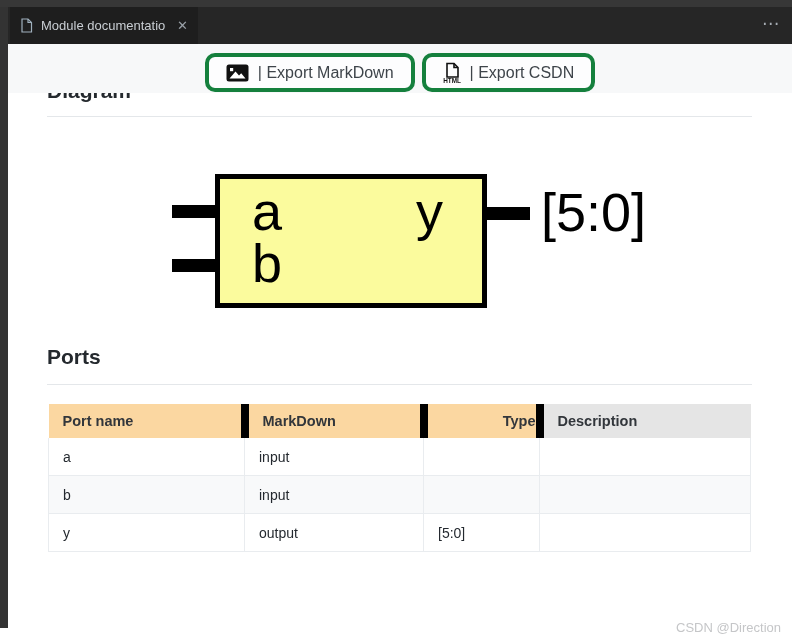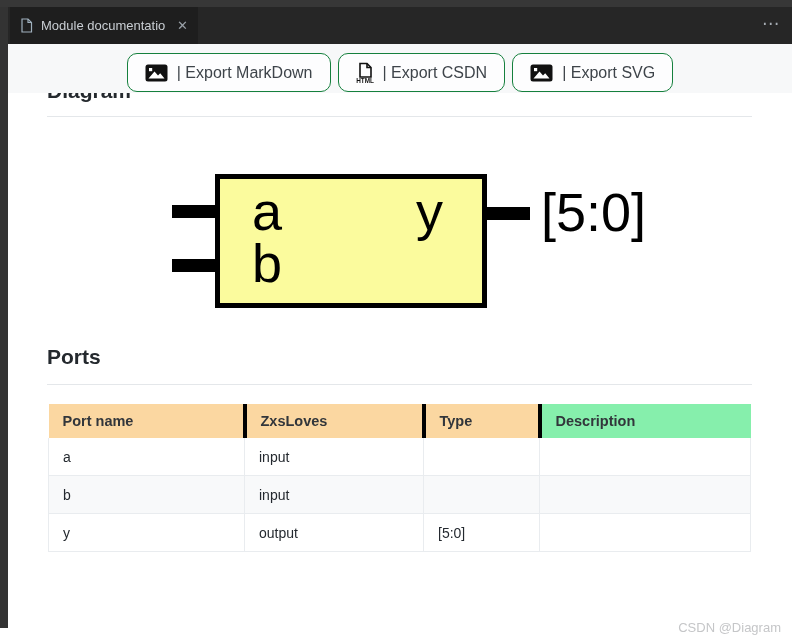--- a/index.html
+++ b/index.html
@@ -23,38 +23,38 @@
     cursor:pointer;line-height:1;
   }
   
   .toolbar{
     position:absolute;left:8px;top:44px;width:784px;height:49px;background:#f7f8f9;
     display:flex;justify-content:center;align-items:flex-start;gap:7px;padding-top:9px;
     box-sizing:border-box;z-index:3;
   }
   .export-btn{
     height:39px;display:inline-flex;align-items:center;gap:9px;padding:0 17px;
-    background:#fdfdfe;border:1px solid #15803d;border-radius:10px;
+    background:#fdfdfe;border:4px solid #15803d;border-radius:10px;
     font-family:"Liberation Sans",sans-serif;font-size:16px;color:#3e444a;cursor:pointer;
   }
   .export-btn .icon{display:flex;align-items:center;}
   .h2{
     position:absolute;left:47px;font-size:21px;line-height:26px;font-weight:bold;
     color:#24292e;z-index:1;
   }
   .hr{position:absolute;left:47px;width:705px;height:1px;background:#e4e7ea;z-index:1;}
   .diagram-svg{position:absolute;left:0;top:0;width:792px;height:644px;pointer-events:none;z-index:2;}
   
   table.ports{
     position:absolute;left:48px;top:404px;width:702px;border-collapse:collapse;
     table-layout:fixed;z-index:1;font-family:"Liberation Sans",sans-serif;
   }
   table.ports th{
     height:34px;text-align:left;padding:0 0 0 14px;font-size:14.5px;font-weight:600;
-    color:#32363b;border-right:4px solid #000000;
+    color:#32363b;border-right:8px solid #000000;
   }
   table.ports th:last-child{border-right:none;}
   table.ports td{
     height:37px;padding:0 0 0 14px;font-size:14px;color:#24292f;
     border:1px solid #e9ecef;border-top:none;
   }
   table.ports tr.alt td{background:#f8f9fa;}
   .watermark{position:absolute;right:11px;top:620px;font-size:13px;color:#c5c6c8;z-index:1;}
 </style>
 </head>
@@ -95,30 +95,20 @@
       <span class="icon">
         <svg width="18" height="22" viewBox="0 0 18 22">
           <path d="M4 1.5 h7 l4 4 V15 H4 Z" fill="none" stroke="#111111" stroke-width="1.6"></path>
           <path d="M11 1.5 V5.5 H15" fill="none" stroke="#111111" stroke-width="1.6"></path>
           <text x="9" y="21" text-anchor="middle" font-family="Liberation Sans, sans-serif" font-size="6.4" font-weight="bold" fill="#111111">HTML</text>
         </svg>
       </span>
       <span>| Export CSDN</span>
     </button>
 
-    <button class="export-btn">
-      <span class="icon">
-        <svg width="23" height="18" viewBox="0 0 23 18">
-          <rect x="0.5" y="0.5" width="22" height="17" rx="2.5" fill="#111111"></rect>
-          <rect x="4" y="4" width="3.2" height="3.2" fill="#ffffff"></rect>
-          <path d="M3.5 14.5 L9.5 7.5 L13 11.5 L15.2 9.2 L19.5 14.5 Z" fill="#ffffff"></path>
-        </svg>
-      </span>
-      <span>| Export SVG</span>
-    </button>
   </div>
 
   <div class="h2" style="top:78px;">Diagram</div>
   <div class="hr" style="top:116px;"></div>
 
   <svg class="diagram-svg" viewBox="0 0 792 644">
 
     <rect x="172" y="205" width="46" height="13" fill="#000000"></rect>
     <rect x="172" y="259" width="46" height="13" fill="#000000"></rect>
     <rect x="484" y="207" width="46" height="13" fill="#000000"></rect>
@@ -136,23 +126,23 @@
   <table class="ports">
     <colgroup>
       <col style="width:196px">
         <col style="width:179px">
         <col style="width:116px">
         <col style="width:211px">
     </colgroup>
     <thead>
       <tr>
         <th style="background: rgb(251, 215, 161);">Port name</th>
-        <th style="background: rgb(251, 215, 161);">ZxsLoves</th>
-        <th style="background: rgb(251, 215, 161);">Type</th>
-        <th style="background: #86efac;">Description</th>
+        <th style="background: rgb(251, 215, 161);">MarkDown</th>
+        <th style="background: rgb(251, 215, 161); text-align: right;">Type</th>
+        <th style="background: #e5e5e5;">Description</th>
       </tr>
     </thead>
     <tbody>
       <tr>
         <td>a</td>
         <td>input</td>
         <td></td>
         <td></td>
       </tr>
       <tr class="alt">
@@ -163,14 +153,14 @@
       </tr>
       <tr>
         <td>y</td>
         <td>output</td>
         <td>[5:0]</td>
         <td></td>
       </tr>
     </tbody>
   </table>
 
-  <div class="watermark">CSDN @Diagram</div>
+  <div class="watermark">CSDN @Direction</div>
 </div>
 
 </body></html>

